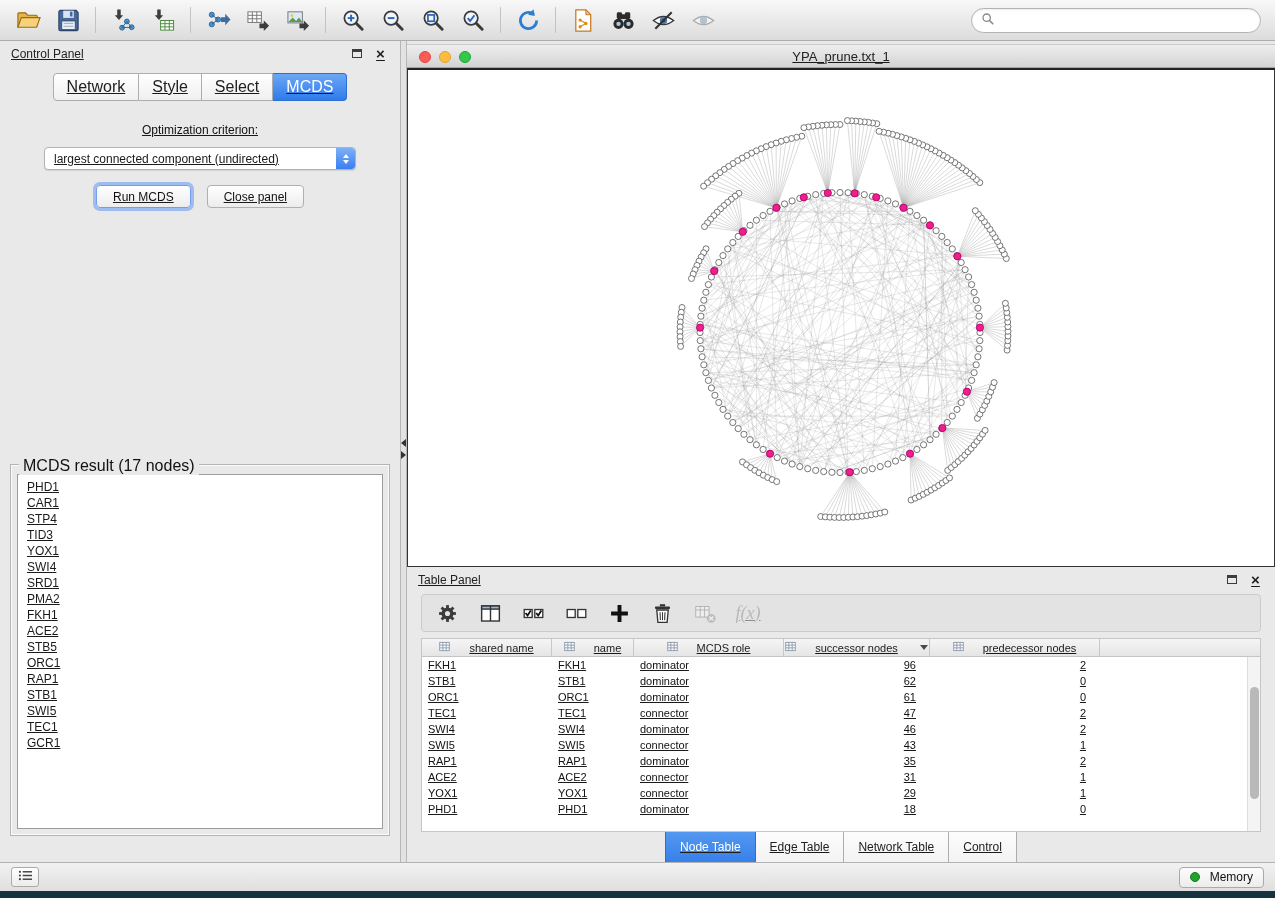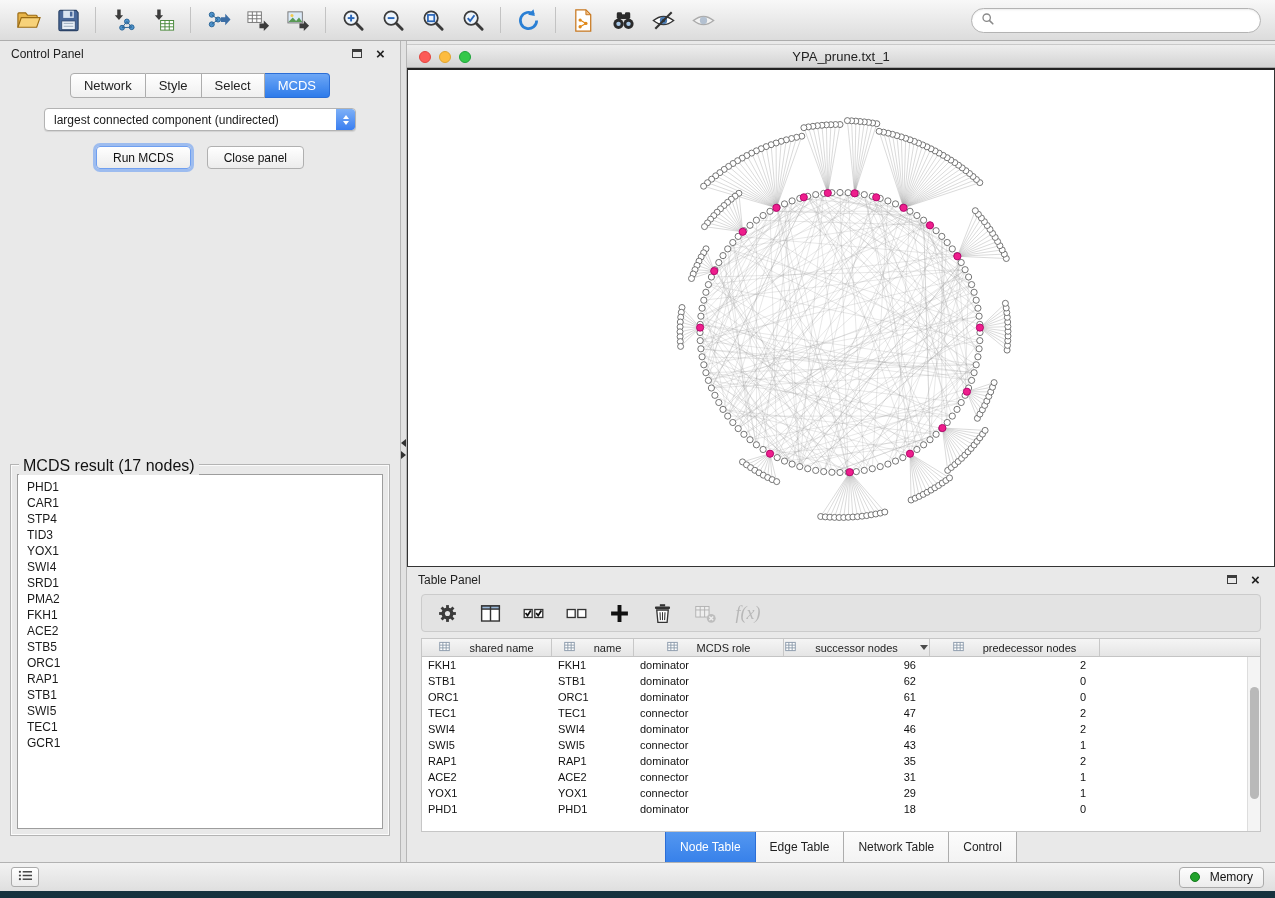--- a/index.html
+++ b/index.html
@@ -18,34 +18,34 @@
   .tb-btn { width:40px; height:34px; display:flex; align-items:center; justify-content:center;
             background:transparent; border:none; }
   .tb-btn svg { width:25px; height:25px; display:block; }
   .tb-btn.disabled { opacity:.42; }
   .search-box { position:absolute; right:14px; top:8px; width:290px; height:25px; background:#fff;
                 border:1px solid #b3b3b3; border-radius:13px; display:flex; align-items:center;
                 padding:0 9px; gap:6px; box-shadow:inset 0 1px 2px rgba(0,0,0,.08); }
   .search-box input { border:none; outline:none; flex:1; font-size:12px; background:transparent;
                       font-family:"Liberation Sans",sans-serif; }
 
-  .main { flex:1; display:flex; min-height:0; }
+  .main { flex:1; display:flex; min-height:0;text-decoration:underline; }
 
   
   .control-panel { width:400px; flex:0 0 auto; background:#e9e9e9; display:flex; flex-direction:column; }
   .panel-header { height:25px; display:flex; align-items:center; padding:0 11px; font-size:12px;
                   color:#222; flex:0 0 auto; }
   .panel-header .spacer { flex:1; }
   .win-btn { width:17px; height:16px; display:flex; align-items:center; justify-content:center; margin-left:7px; color:#222; }
   .float-icon { width:10px; height:9px; border:1.5px solid #3c3c3c; border-top-width:3px; display:block; }
   .close-x { font-size:15px; font-weight:bold; line-height:1; }
 
   .cp-tabs { display:flex; justify-content:center; margin-top:7px; flex:0 0 auto; }
   .cp-tab { padding:4px 13px 4px; background:linear-gradient(#ffffff,#f0f0f0); border:1px solid #adadad;
-            border-left:none; font-size:13px; color:#222; }
+            border-left:none; font-size:16px; color:#222; }
   .cp-tab:first-child { border-left:1px solid #adadad; border-radius:4px 0 0 4px; }
   .cp-tab:last-child { border-radius:0 4px 4px 0; }
   .cp-tab.active { background:linear-gradient(#6da7f6,#2e7bea); color:#fff; border-color:#2b6ed6; }
 
   .opt-label { text-align:center; margin-top:22px; font-size:12px; color:#111; }
   .cp-select { margin:10px 44px 0; height:23px; background:#fff; border:1px solid #b3b3b3; border-radius:4px;
                display:flex; align-items:center; position:relative; padding:0 24px 0 9px; font-size:12px;
                box-shadow:0 1px 1px rgba(0,0,0,.1); white-space:nowrap; overflow:hidden; }
   .cp-select .stepper { position:absolute; right:0; top:0; bottom:0; width:19px; border-radius:0 3px 3px 0;
                background:linear-gradient(#7db0f7,#3a7ef0); display:flex; flex-direction:column;
@@ -341,20 +341,21 @@
             <span class="float-icon"></span>
           </span>
         <span class="win-btn close-x">×</span>
       </div>
       <div class="cp-tabs">
           <div class="cp-tab">Network</div>
           <div class="cp-tab">Style</div>
           <div class="cp-tab">Select</div>
           <div class="cp-tab active">MCDS</div>
         </div>
+      <div class="opt-label">Optimization criterion:</div>
       <div class="cp-select">
         <span>largest connected component (undirected)</span>
         <span class="stepper">
             <span class="chev-up"></span>
             <span class="chev-down"></span>
           </span>
       </div>
       <div class="cp-buttons">
         <button class="cp-btn focused">Run MCDS</button>
         <button class="cp-btn">Close panel</button>

